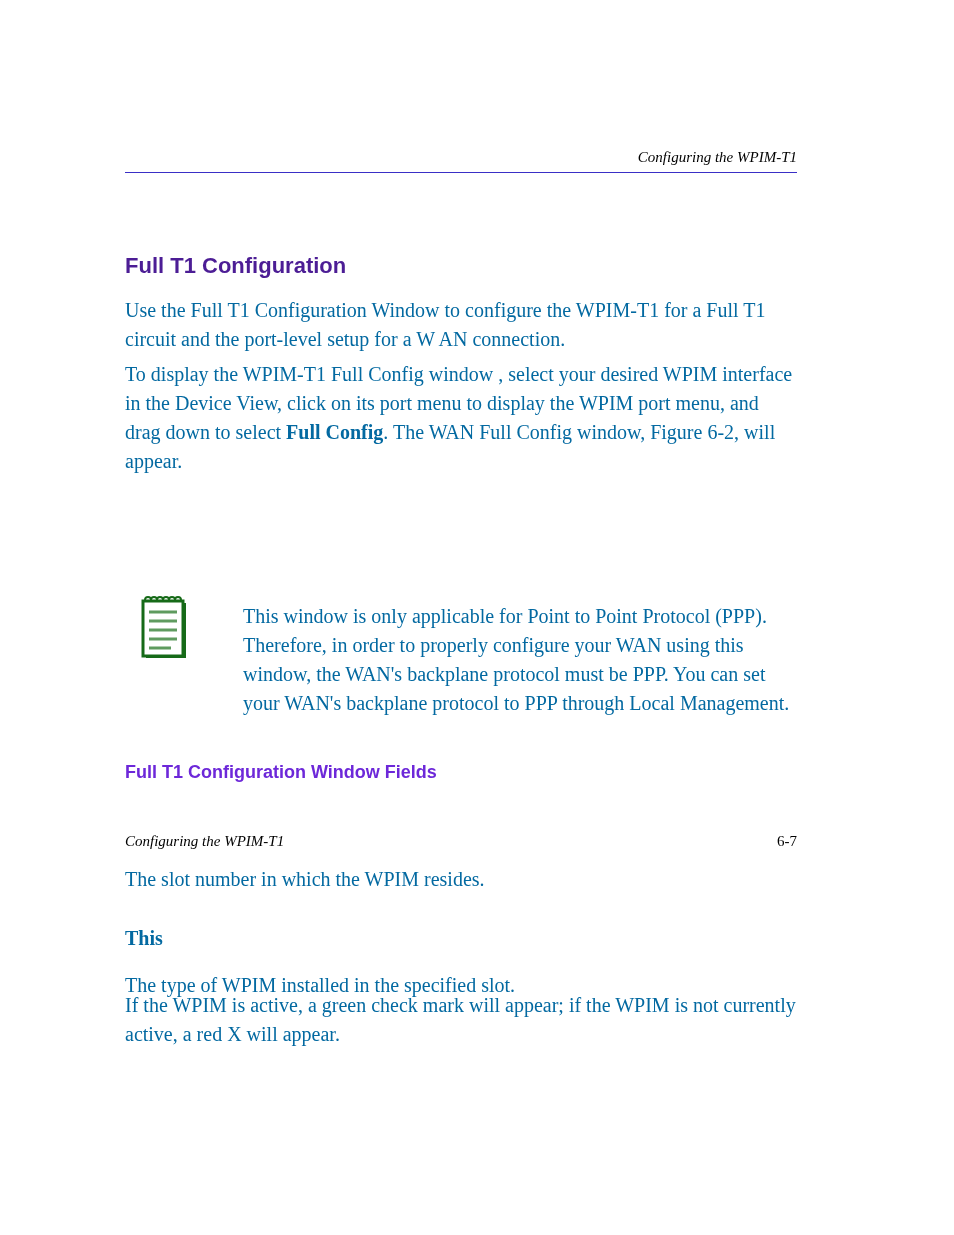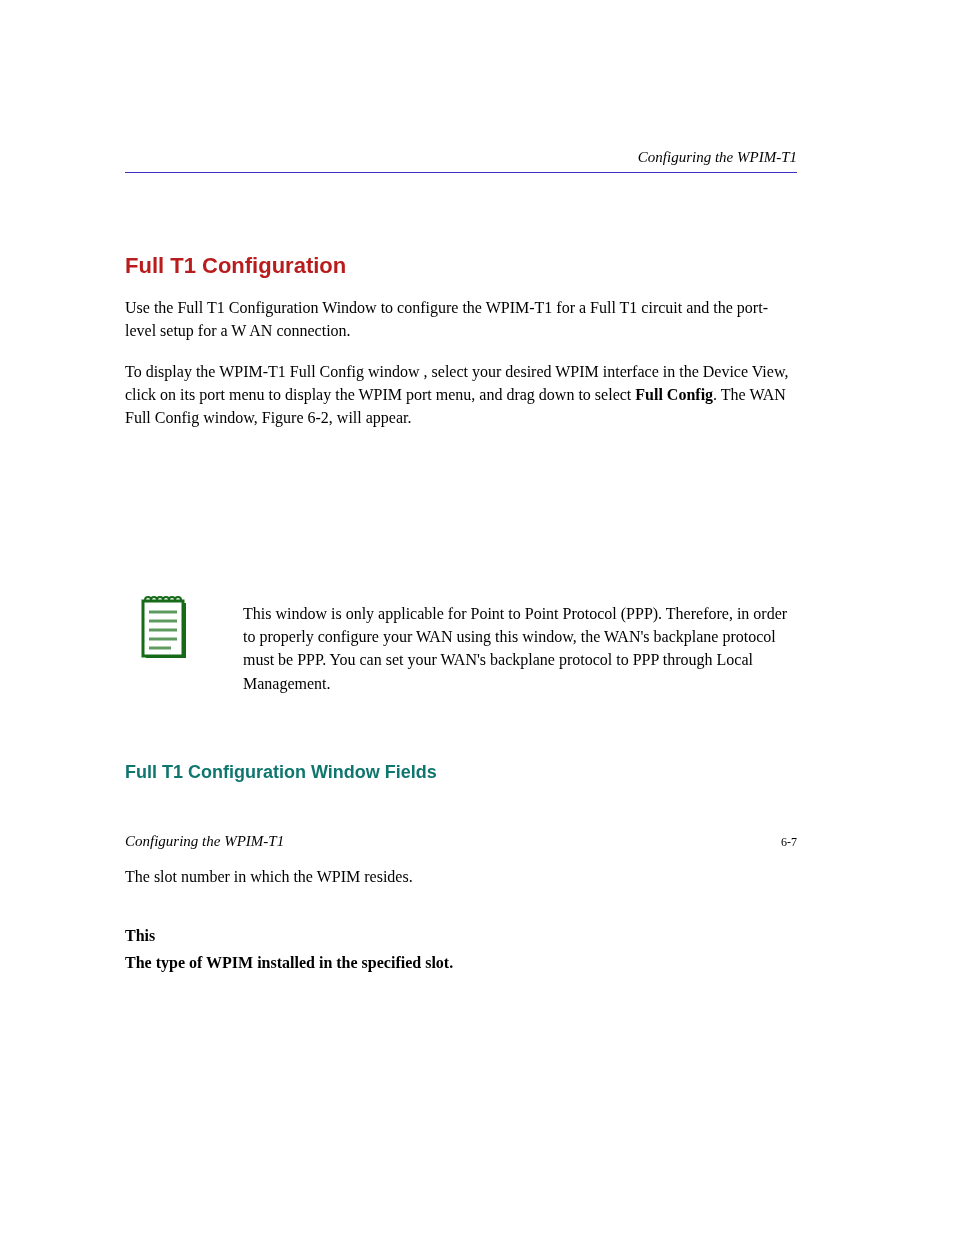--- a/index.html
+++ b/index.html
@@ -35,35 +35,35 @@
     width: 672px;
     height: 0;
     border-top: 1.5px solid #3a2fc6;
   }
   .h2 {
     position: absolute;
     left: 125px;
     font-family: Arial, Helvetica, sans-serif;
     font-weight: bold;
     font-size: 22px;
-    color: #b91c1c;
+    color: #4c1d95;
   }
   .h3 {
     position: absolute;
     left: 125px;
     font-family: Arial, Helvetica, sans-serif;
     font-weight: bold;
     font-size: 18px;
-    color: #0f766e;
+    color: #6d28d9;
   }
   .body-text, .note-body {
     font-family: "Times New Roman", Times, serif;
-    font-size: 16px;
+    font-size: 20px;
     line-height: 1.45;
-    color: #000000;
+    color: #0369a1;
   }
   .block {
     position: absolute;
   }
   .note-row {
     position: absolute;
     left: 141px;
     width: 656px;
   }
   .note-icon {
@@ -88,21 +88,21 @@
     position: absolute;
     left: 125px;
     bottom: 64px;
     font-style: italic;
     font-size: 15px;
   }
   .footer-right {
     position: absolute;
     right: 157px;
     bottom: 64px;
-    font-size: 12px;
+    font-size: 15px;
   }
 </style>
 </head>
 <body>
 
 <div class="page">
 
   <div class="header-area">
     <span class="header-title">Configuring the WPIM-T1</span>
   </div>
@@ -153,22 +153,23 @@
 
   <div class="h3" style="top:762px;">Full T1 Configuration Window Fields</div>
 
 
   <div class="block" style="left:125px; top:861px; width:672px;">
     <div class="body-text" style="margin-top:4px;font-family:Liberation Serif, serif;">The slot number in which the WPIM resides.</div>
   </div>
 
   <div class="block" style="left:125px; top:924px; width:672px;">
     <div class="body-text"><b>This</b></div>
-    <div class="body-text" style="margin-top:4px;font-weight:bold;">The type of WPIM installed in the specified slot.</div>
+    <div class="body-text" style="margin-top:18px;">The type of WPIM installed in the specified slot.</div>
   </div>
 
   <div class="block" style="left:125px; top:987px; width:672px;">
+    <div class="body-text" style="margin-top:4px;">If the WPIM is active, a green check mark will appear; if the WPIM is not currently active, a red X will appear.</div>
   </div>
 
   <div class="footer-left">Configuring the WPIM-T1</div>
   <div class="footer-right">6-7</div>
 
 </div>
 
 </body></html>

